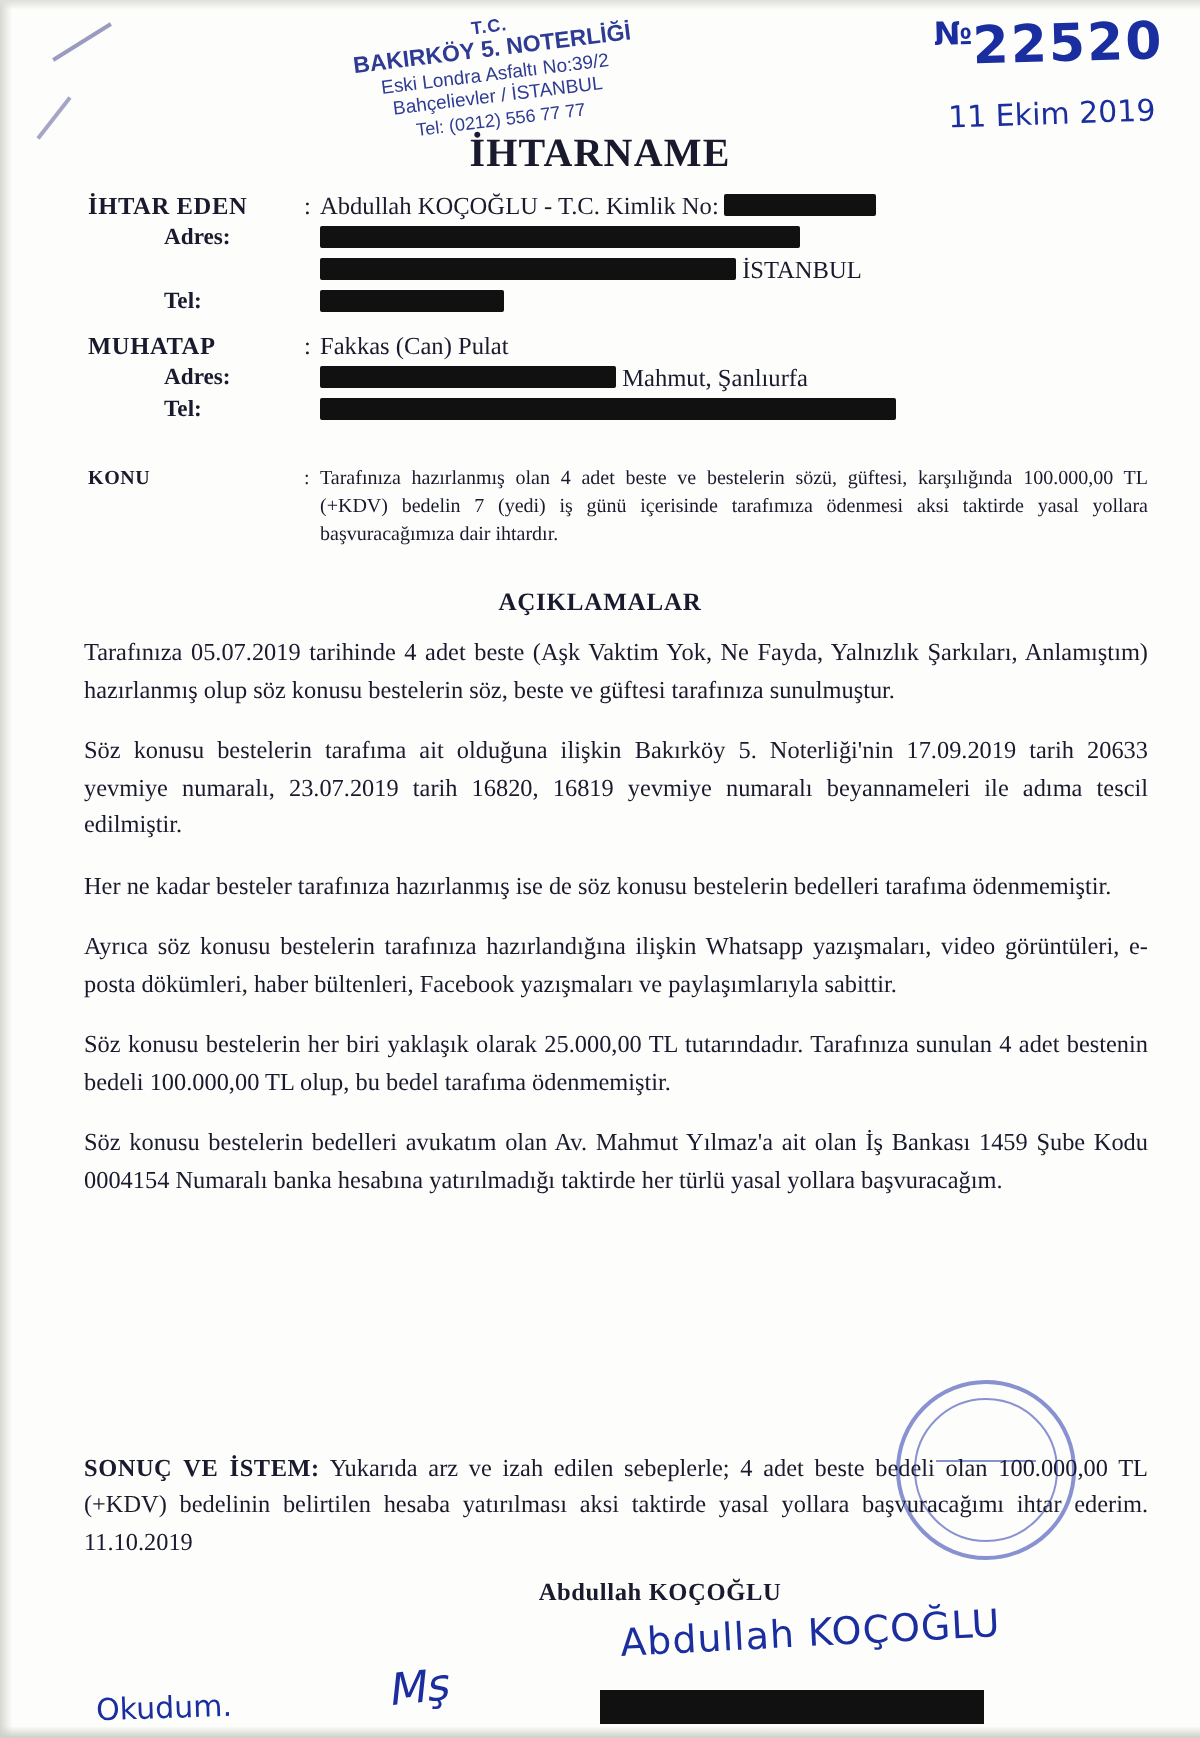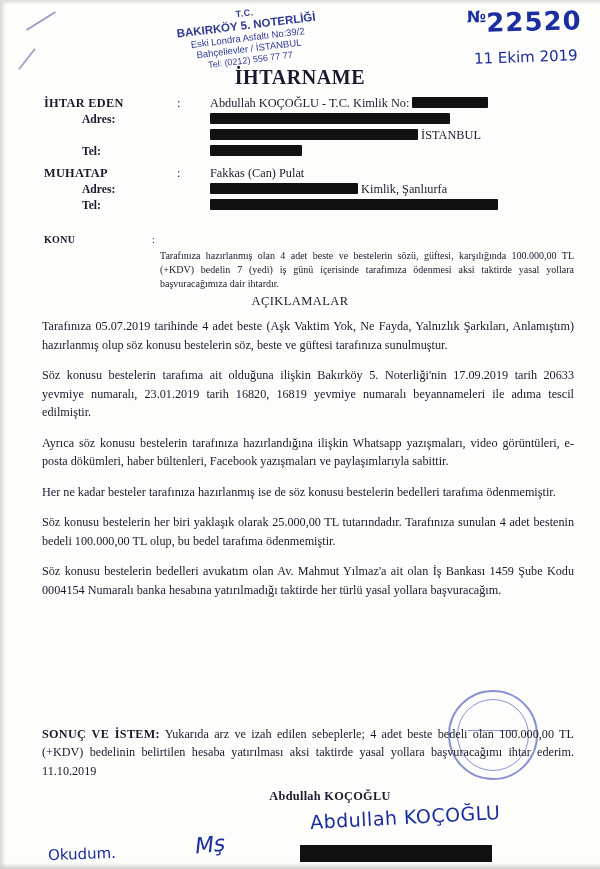--- a/index.html
+++ b/index.html
@@ -101,24 +101,23 @@
 
   
   .fields {
     position: absolute;
     left: 44px;
     right: 30px;
     top: 96px;
   }
   .field-row {
     display: flex;
-    align-items: center;
+    align-items: flex-start;
     margin-bottom: 1px;
     font-size: 12.3px;
-    gap: 25px;
   }
   .f-label {
     width: 108px;
     font-weight: bold;
     letter-spacing: .3px;
     flex: 0 0 108px;
   }
   .f-sub {
     width: 108px;
     flex: 0 0 108px;
@@ -144,30 +143,30 @@
   .konu {
     position: absolute;
     left: 44px;
     right: 26px;
     top: 233px;
     display: flex;
     font-size: 10px;
     line-height: 1.42;
   }
   .konu .f-label { width: 108px; flex: 0 0 108px; font-weight: bold; }
-  .konu .body { flex: 1 1 auto; text-align: justify; margin-top: 16px; }
+  .konu .body { flex: 1 1 auto; text-align: justify; }
 
   
   .aciklamalar {
     position: absolute;
     left: 0; right: 0;
     top: 294px;
     text-align: center;
     font-size: 12.5px;
-    font-weight: normal;
+    font-weight: bold;
     letter-spacing: .4px;
   }
 
   
   .body-area {
     position: absolute;
     left: 42px;
     right: 26px;
     top: 317px;
   }
@@ -355,21 +354,21 @@
       <div class="f-label">MUHATAP</div>
       <div class="f-colon">:</div>
       <div class="f-val">Fakkas (Can) Pulat</div>
     </div>
 
     <div class="field-row">
       <div class="f-sub">Adres:</div>
       <div class="f-colon"></div>
       <div class="f-val">
         <span class="redact" style="width:148px"></span>
-        <span>Kimlik, Şanlıurfa</span>
+        <span>Mahmut, Şanlıurfa</span>
       </div>
     </div>
 
     <div class="field-row">
       <div class="f-sub">Tel:</div>
       <div class="f-colon"></div>
       <div class="f-val">
         <span class="redact" style="width:288px"></span>
       </div>
     </div>
@@ -379,23 +378,23 @@
   <div class="konu">
     <div class="f-label">KONU</div>
     <div class="f-colon">:</div>
     <div class="body">Tarafınıza hazırlanmış olan 4 adet beste ve bestelerin sözü, güftesi, karşılığında 100.000,00 TL (+KDV) bedelin 7 (yedi) iş günü içerisinde tarafımıza ödenmesi aksi taktirde yasal yollara başvuracağımıza dair ihtardır.</div>
   </div>
 
   <div class="aciklamalar">AÇIKLAMALAR</div>
 
   <div class="body-area">
     <p class="para">Tarafınıza 05.07.2019 tarihinde 4 adet beste (Aşk Vaktim Yok, Ne Fayda, Yalnızlık Şarkıları, Anlamıştım) hazırlanmış olup söz konusu bestelerin söz, beste ve güftesi tarafınıza sunulmuştur.</p>
-    <p class="para">Söz konusu bestelerin tarafıma ait olduğuna ilişkin Bakırköy 5. Noterliği'nin 17.09.2019 tarih 20633 yevmiye numaralı, 23.01.2019 tarih 16820, 16819 yevmiye numaralı beyannameleri ile adıma tescil edilmiştir.</p>
+    <p class="para">Söz konusu bestelerin tarafıma ait olduğuna ilişkin Bakırköy 5. Noterliği'nin 17.09.2019 tarih 20633 yevmiye numaralı, 23.07.2019 tarih 16820, 16819 yevmiye numaralı beyannameleri ile adıma tescil edilmiştir.</p>
+    <p class="para">Her ne kadar besteler tarafınıza hazırlanmış ise de söz konusu bestelerin bedelleri tarafıma ödenmemiştir.</p>
     <p class="para">Ayrıca söz konusu bestelerin tarafınıza hazırlandığına ilişkin Whatsapp yazışmaları, video görüntüleri, e-posta dökümleri, haber bültenleri, Facebook yazışmaları ve paylaşımlarıyla sabittir.</p>
-    <p class="para">Her ne kadar besteler tarafınıza hazırlanmış ise de söz konusu bestelerin bedelleri tarafıma ödenmemiştir.</p>
     <p class="para"> Söz konusu bestelerin her biri yaklaşık olarak 25.000,00 TL tutarındadır. Tarafınıza sunulan 4 adet bestenin bedeli 100.000,00 TL olup, bu bedel tarafıma ödenmemiştir.</p>
     <p class="para"> Söz konusu bestelerin bedelleri avukatım olan Av. Mahmut Yılmaz'a ait olan İş Bankası 1459 Şube Kodu 0004154 Numaralı banka hesabına yatırılmadığı taktirde her türlü yasal yollara başvuracağım.</p>
   </div>
 
   <div class="seal"></div>
 
   <div class="sonuc">
     <span class="hd">SONUÇ VE İSTEM:</span><span> Yukarıda arz ve izah edilen sebeplerle; 4 adet beste bedeli olan 100.000,00 TL (+KDV) bedelinin belirtilen hesaba yatırılması aksi taktirde yasal yollara başvuracağımı ihtar ederim. </span><span class="dt">11.10.2019</span>
   </div>
 

